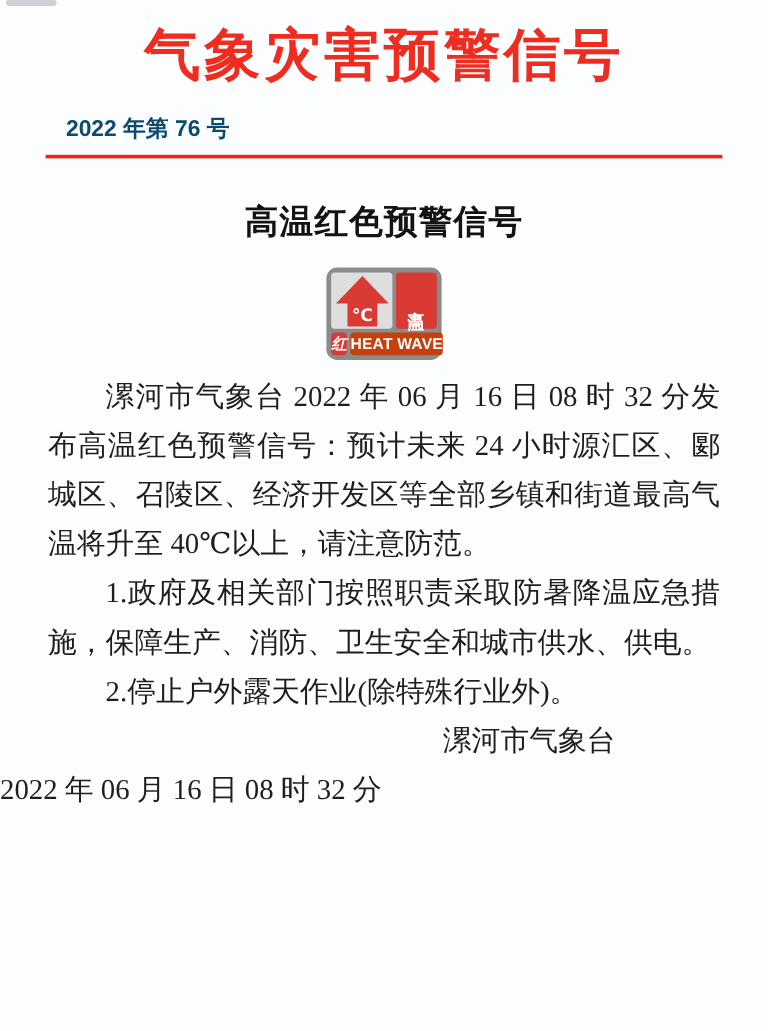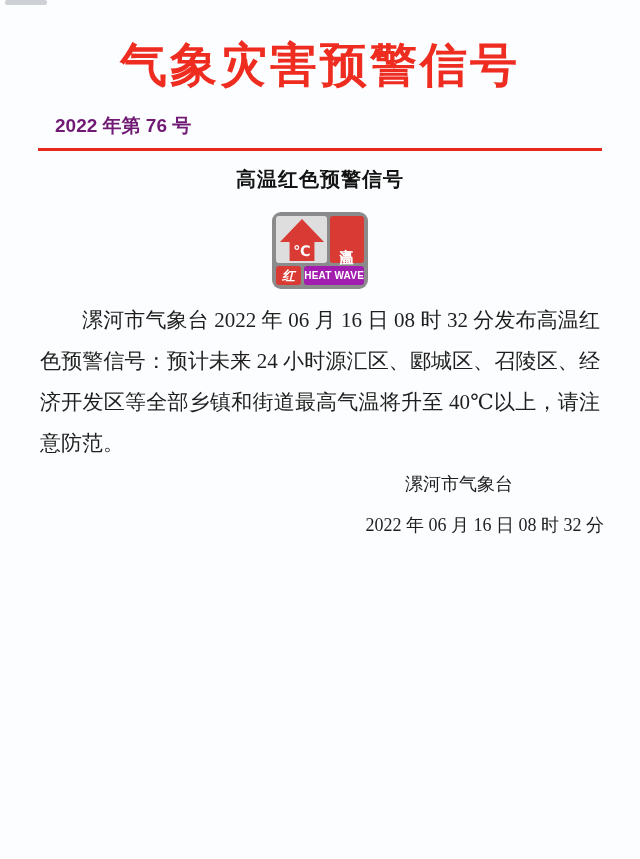--- a/index.html
+++ b/index.html
@@ -10,50 +10,50 @@
     color: #212121;
     position: relative;
     overflow: hidden;
   }
   .scan-mark {
     position: absolute; top: 0; left: 5px;
     width: 42px; height: 5px;
     background: #aeb2b8; opacity: .6; border-radius: 2px;
   }
   .main-title {
-    margin-top: 34px;
+    margin-top: 15px;
     text-align: center;
     font-family: "Liberation Sans", "DejaVu Sans", sans-serif;
     font-weight: bold;
     font-size: 47px;
     letter-spacing: 3px;
     color: #ee2c20;
   }
   .meta-row {
     display: flex;
     justify-content: space-between;
     align-items: baseline;
     padding: 0 54px 0 55px;
     margin-top: 16px;
     font-family: "Liberation Sans", "DejaVu Sans", sans-serif;
     font-weight: bold;
     font-size: 19px;
-    color: #701a75;
+    color: #0c4a6e;
   }
   .red-rule {
     margin: 9px 38px 0 38px;
     height: 3px;
     background: #e8281c;
   }
   .sub-title {
-    margin-top: 15px;
+    margin-top: 34px;
     text-align: center;
     font-family: "Liberation Sans", "DejaVu Sans", sans-serif;
     font-weight: bold;
-    font-size: 20px;
+    font-size: 28px;
     letter-spacing: 1px;
     color: #131313;
   }
   
   .icon-wrap { display: flex; justify-content: center; margin-top: 19px; }
   .warn-icon {
     width: 96px; height: 77px;
     background: #8b8b8b;
     border-radius: 9px;
     padding: 4px;
@@ -68,39 +68,39 @@
     writing-mode: vertical-rl; text-orientation: upright;
     font-family: "Liberation Sans", "DejaVu Sans", sans-serif;
     font-weight: bold; font-size: 14px; letter-spacing: 3px;
   }
   .cell-level {
     width: 28px; background: #d93a33; color: #fff;
     font-family: "Liberation Sans", "DejaVu Sans", sans-serif;
     font-weight: bold; font-size: 13px; font-style: italic;
   }
   .cell-en {
-    flex: 1; background: #a21caf; color: #fff;
+    flex: 1; background: #c2410c; color: #fff;
     font-family: "Liberation Sans", "DejaVu Sans", sans-serif;
-    font-weight: bold; font-size: 10px; letter-spacing: .2px;
+    font-weight: bold; font-size: 13px; letter-spacing: .2px;
     white-space: nowrap;
   }
   
   .body-text {
     margin-top: 11px;
     padding: 0 40px;
-    font-size: 21px;
+    font-size: 24px;
     line-height: 41px;
     text-align: justify;
     color: #1e1e1e;
   }
   .body-p { text-indent: 2em; }
   
-  .sig-block { font-size: 18px; line-height: 41px; color: #1e1e1e; }
+  .sig-block { font-size: 24px; line-height: 41px; color: #1e1e1e; }
   .sig-agency { text-align: right; padding-right: 127px; }
-  .sig-date   { text-align: right; padding-right: 36px; }
+  .sig-date   { padding-right: 36px; }
 </style>
 </head>
 <body>
 
 <div class="scan-mark"></div>
 
 <div>
 
   <h1 class="main-title">气象灾害预警信号</h1>
 
@@ -125,20 +125,22 @@
       </div>
       <div class="icon-row-bottom">
         <div class="cell cell-level">红</div>
         <div class="cell cell-en">HEAT WAVE</div>
       </div>
     </div>
   </div>
 
   <div class="body-text">
     <p class="body-p">漯河市气象台 2022 年 06 月 16 日 08 时 32 分发布高温红色预警信号：预计未来 24 小时源汇区、郾城区、召陵区、经济开发区等全部乡镇和街道最高气温将升至 40℃以上，请注意防范。</p>
+    <p class="body-p">1.政府及相关部门按照职责采取防暑降温应急措施，保障生产、消防、卫生安全和城市供水、供电。</p>
+    <p class="body-p">2.停止户外露天作业(除特殊行业外)。</p>
   </div>
 
   <div class="sig-block">
     <p class="sig-agency">漯河市气象台</p>
     <p class="sig-date">2022 年 06 月 16 日 08 时 32 分</p>
   </div>
 
 </div>
 
 </body></html>

